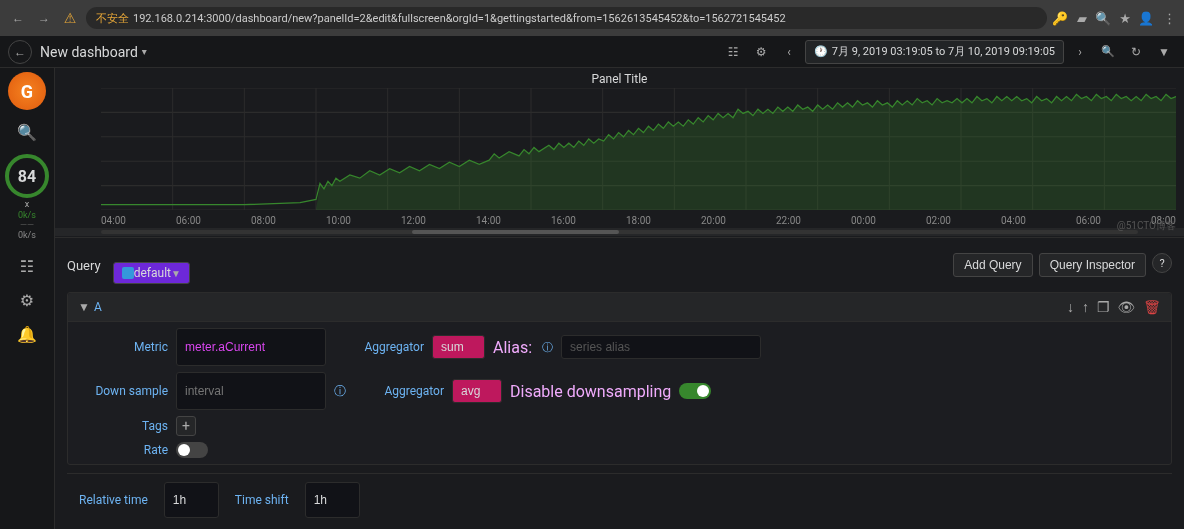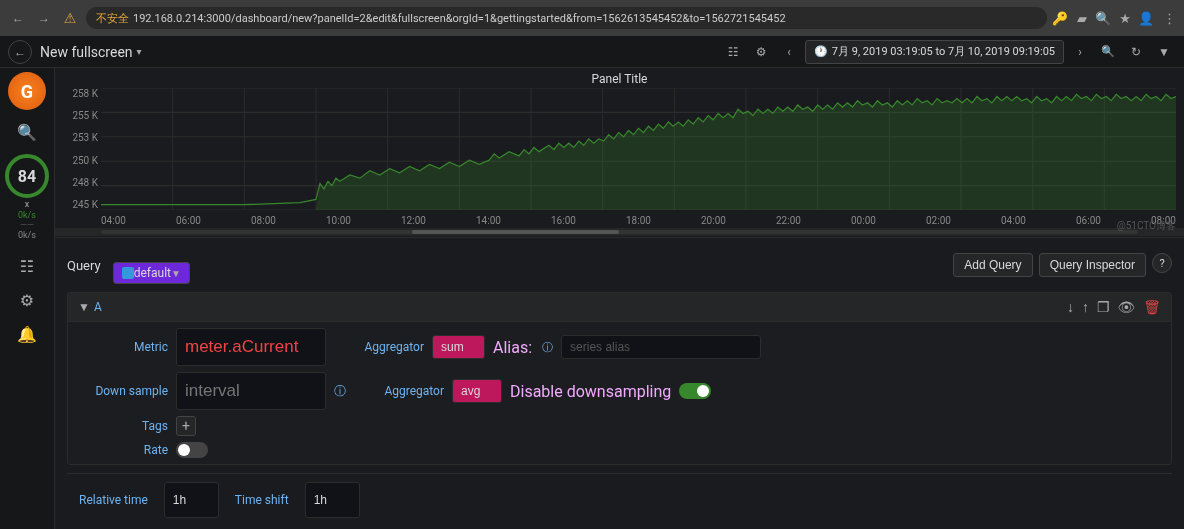--- a/index.html
+++ b/index.html
@@ -317,22 +317,22 @@
     .row-label {
       width: 90px;
       color: #6db3f2;
       font-size: 12px;
       text-align: right;
     }
     .row-input {
       background: #111217;
       border: 1px solid #2c2c2c;
       border-radius: 3px;
-      color: #ef4444;
-      font-size: 17px;
+      color: #d946ef;
+      font-size: 12px;
       padding: 18px 8px;
       height: 24px;
     }
     .row-input-wide {
       width: 150px;
     }
     .select-input {
       background: #be185d;
       border: 1px solid #2c2c2c;
       border-radius: 3px;
@@ -448,21 +448,21 @@
     <span style="font-size:13px;">🔍</span>
     <span style="font-size:13px;">★</span>
     <span style="font-size:13px;">👤</span>
     <span style="font-size:13px;">⋮</span>
   </div>
 </div>
 
 <div class="app-header">
   <div class="back-btn">←</div>
   <div class="dashboard-title">
-    <span>New fullscreen</span>
+    <span>New dashboard</span>
     <span style="color:#aaa;font-size:10px;">▾</span>
   </div>
   <div class="header-right">
     <div class="header-icon-btn">☷</div>
     <div class="header-icon-btn">⚙</div>
     <div class="header-icon-btn">‹</div>
     <div class="time-range-display">
       <span style="font-size:11px;">🕐</span>
       <span>7月 9, 2019 03:19:05 to 7月 10, 2019 09:19:05</span>
     </div>
@@ -505,28 +505,20 @@
     </div>
   </div>
 
   <div class="content-area">
 
     <div class="chart-panel">
       <div class="panel-title">Panel Title</div>
 
       <div class="chart-container">
 
-        <div class="y-axis">
-          <span>258 K</span>
-          <span>255 K</span>
-          <span>253 K</span>
-          <span>250 K</span>
-          <span>248 K</span>
-          <span>245 K</span>
-        </div>
 
         <div class="chart-area">
           <svg class="chart-svg" viewBox="0 0 1080 115" preserveAspectRatio="none">
 
             <line x1="0" y1="0" x2="1080" y2="0" stroke="#2c2c2c" stroke-width="1"></line>
             <line x1="0" y1="23" x2="1080" y2="23" stroke="#2c2c2c" stroke-width="1"></line>
             <line x1="0" y1="46" x2="1080" y2="46" stroke="#2c2c2c" stroke-width="1"></line>
             <line x1="0" y1="69" x2="1080" y2="69" stroke="#2c2c2c" stroke-width="1"></line>
             <line x1="0" y1="92" x2="1080" y2="92" stroke="#2c2c2c" stroke-width="1"></line>
             <line x1="0" y1="115" x2="1080" y2="115" stroke="#2c2c2c" stroke-width="1"></line>

